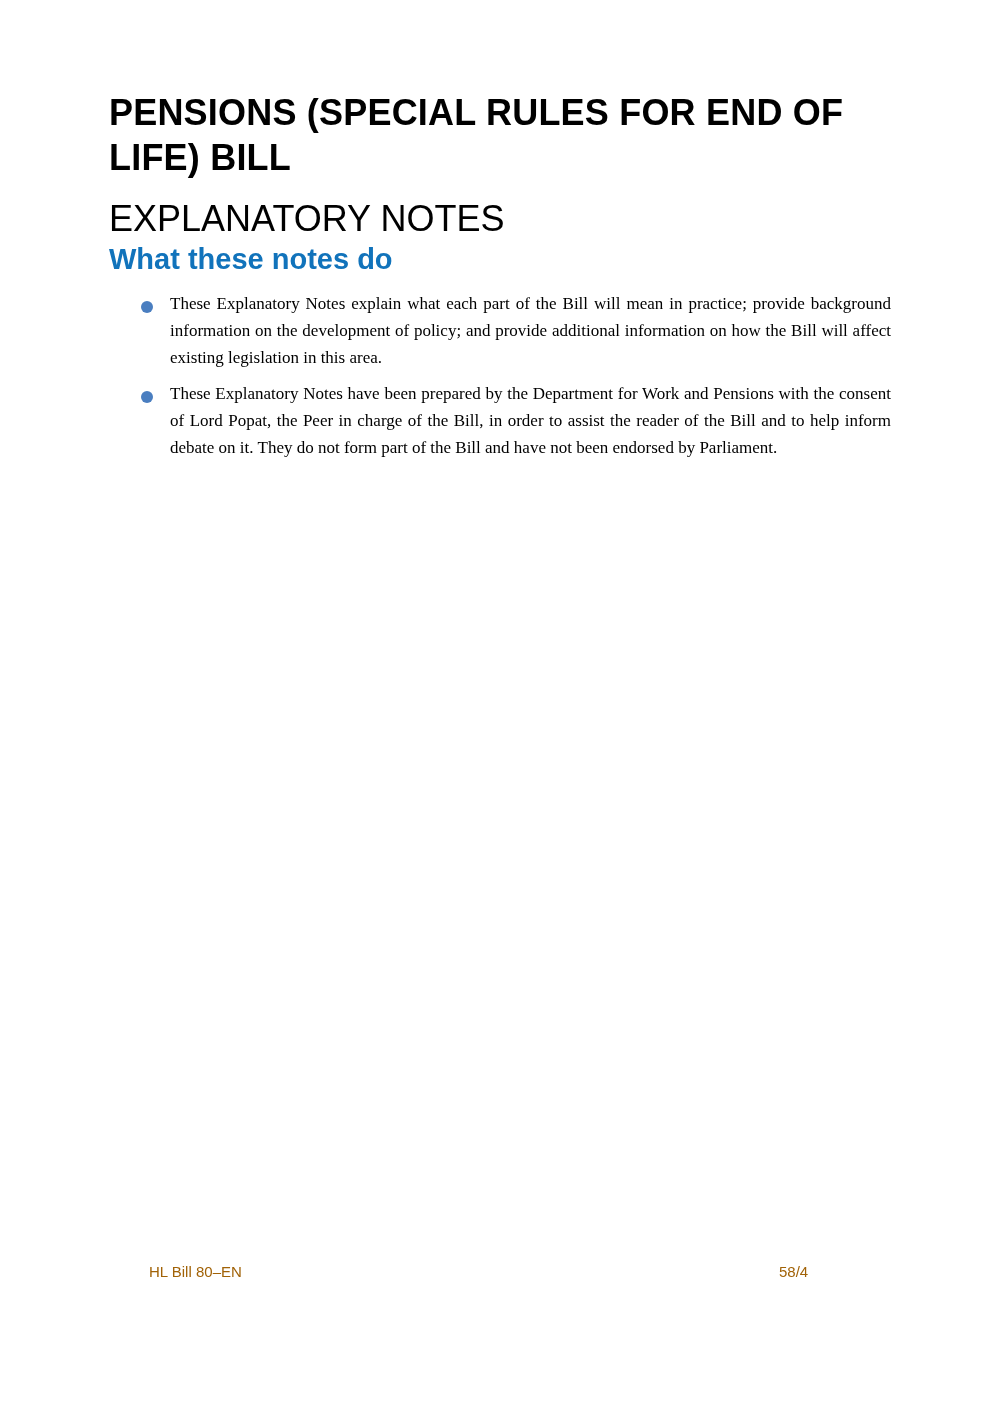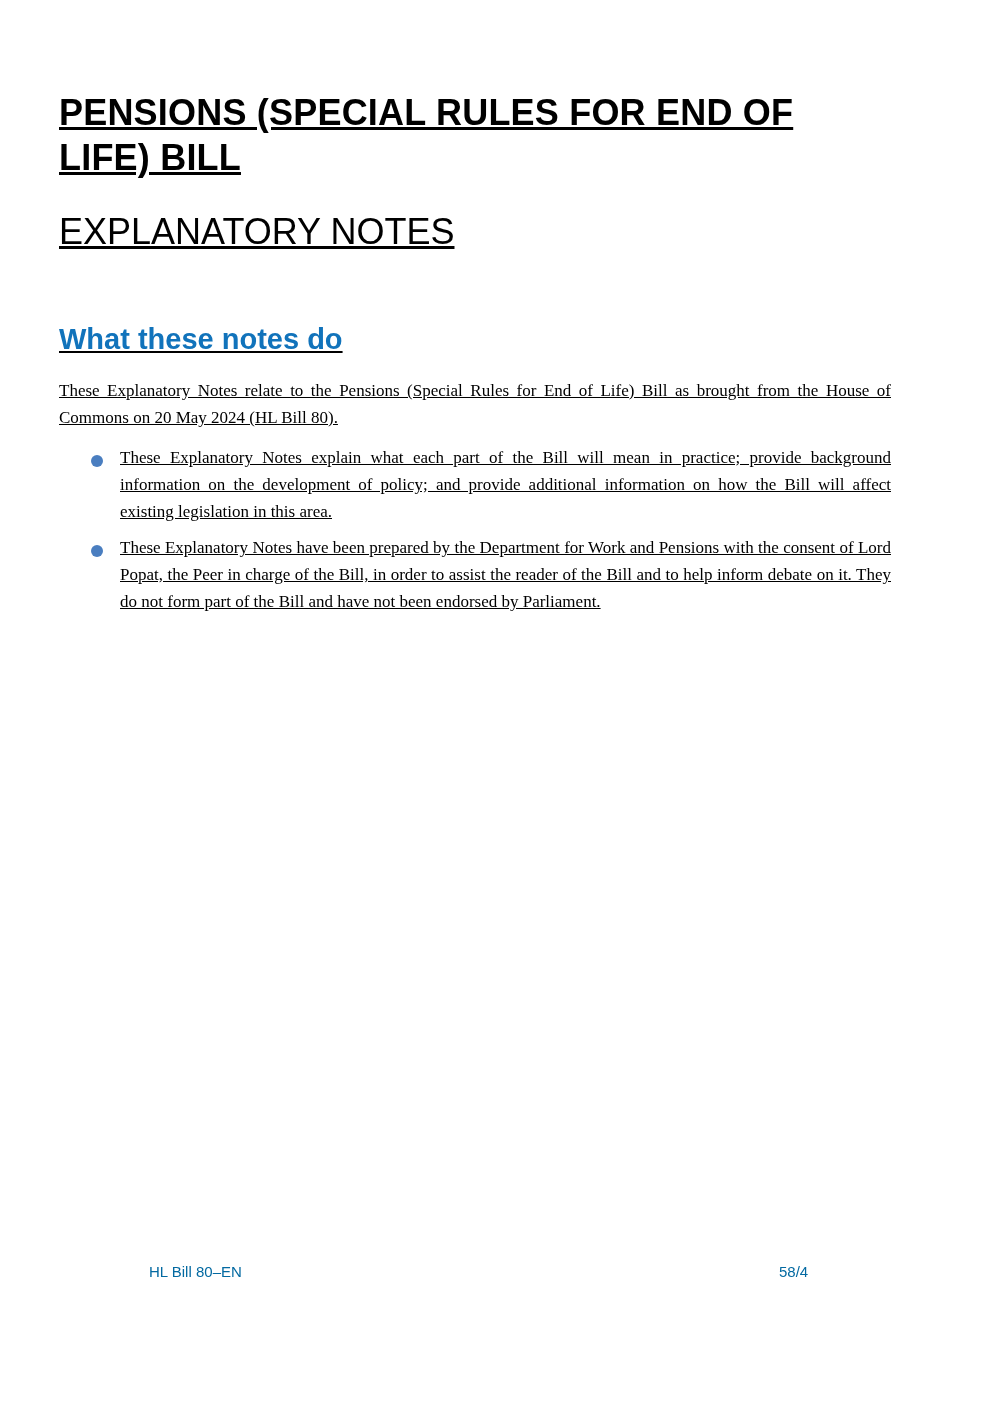--- a/index.html
+++ b/index.html
@@ -11,41 +11,39 @@
     color: var(--text-color, #000000);
   }
   .page {
     position: relative;
     width: 991px;
     height: 1401px;
     background: #ffffff;
     overflow: hidden;
   }
   .content {
-    padding: 90px 100px 0 59px;
-    text-decoration: underline;
+    padding: 90px 100px 0 109px;
   }
   .bill-title {
     font-family: "Liberation Sans", sans-serif;
     font-size: 36px;
     line-height: 45px;
     font-weight: 700;
     color: var(--text-color, #000000);
     letter-spacing: 0.2px;
   }
   .subtitle {
-    margin-top: 30px;
+    margin-top: 17px;
     font-family: "Liberation Sans", sans-serif;
     font-size: 36px;
     line-height: 44px;
     font-weight: 400;
     color: var(--text-color, #000000);
   }
   .section-heading {
-    margin-top: 67px;
     font-family: "Liberation Sans", sans-serif;
     font-size: 29px;
     line-height: 36px;
     font-weight: 700;
     color: var(--heading-blue, #1173BB);
   }
   .intro {
     margin-top: 20px;
     font-family: "Liberation Serif", serif;
     font-size: 17px;
@@ -78,21 +76,21 @@
   }
   .page-footer {
     position: absolute;
     left: 0;
     top: 1262px;
     width: 991px;
     height: 20px;
     font-family: "Liberation Sans", sans-serif;
     font-size: 15px;
     line-height: 19px;
-    color: #0369a1;
+    color: #a16207;
   }
   .footer-left {
     position: absolute;
     left: 149px;
     top: 0;
   }
   .footer-right {
     position: absolute;
     left: 779px;
     top: 0;
@@ -100,21 +98,20 @@
   }
 </style>
 </head>
 <body>
 
 <div class="page">
   <main class="content">
     <h1 class="bill-title">PENSIONS (SPECIAL RULES FOR END OF LIFE) BILL</h1>
     <div class="subtitle">EXPLANATORY NOTES</div>
     <h2 class="section-heading">What these notes do</h2>
-    <p class="intro">These Explanatory Notes relate to the Pensions (Special Rules for End of Life) Bill as brought from the House of Commons on 20 May 2024 (HL Bill 80).</p>
     <ul class="bullets">
       <li class="bullet-item">
         <span class="dot"></span>
         <span class="bullet-text">These Explanatory Notes explain what each part of the Bill will mean in practice; provide background information on the development of policy; and provide additional information on how the Bill will affect existing legislation in this area.</span>
       </li>
       <li class="bullet-item">
         <span class="dot"></span>
         <span class="bullet-text">These Explanatory Notes have been prepared by the Department for Work and Pensions with the consent of Lord Popat, the Peer in charge of the Bill, in order to assist the reader of the Bill and to help inform debate on it. They do not form part of the Bill and have not been endorsed by Parliament.</span>
       </li>
     </ul>

